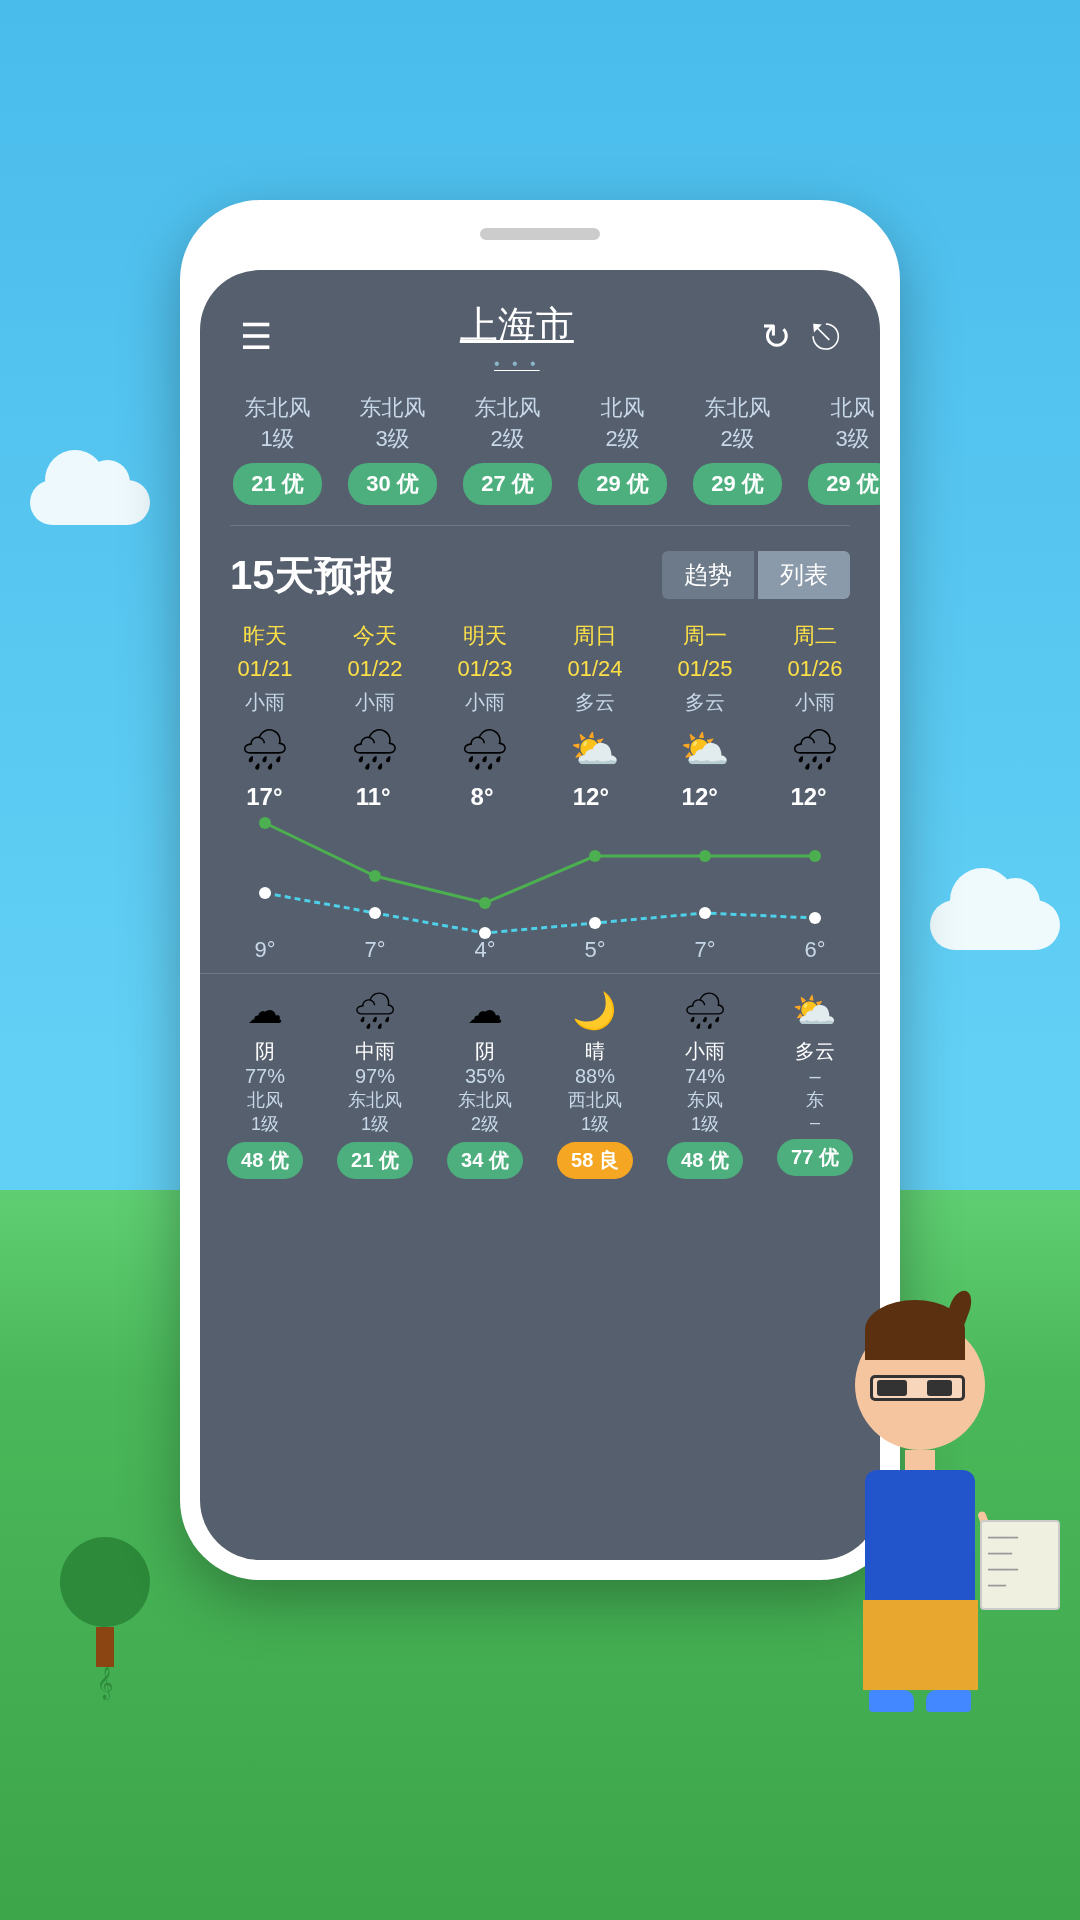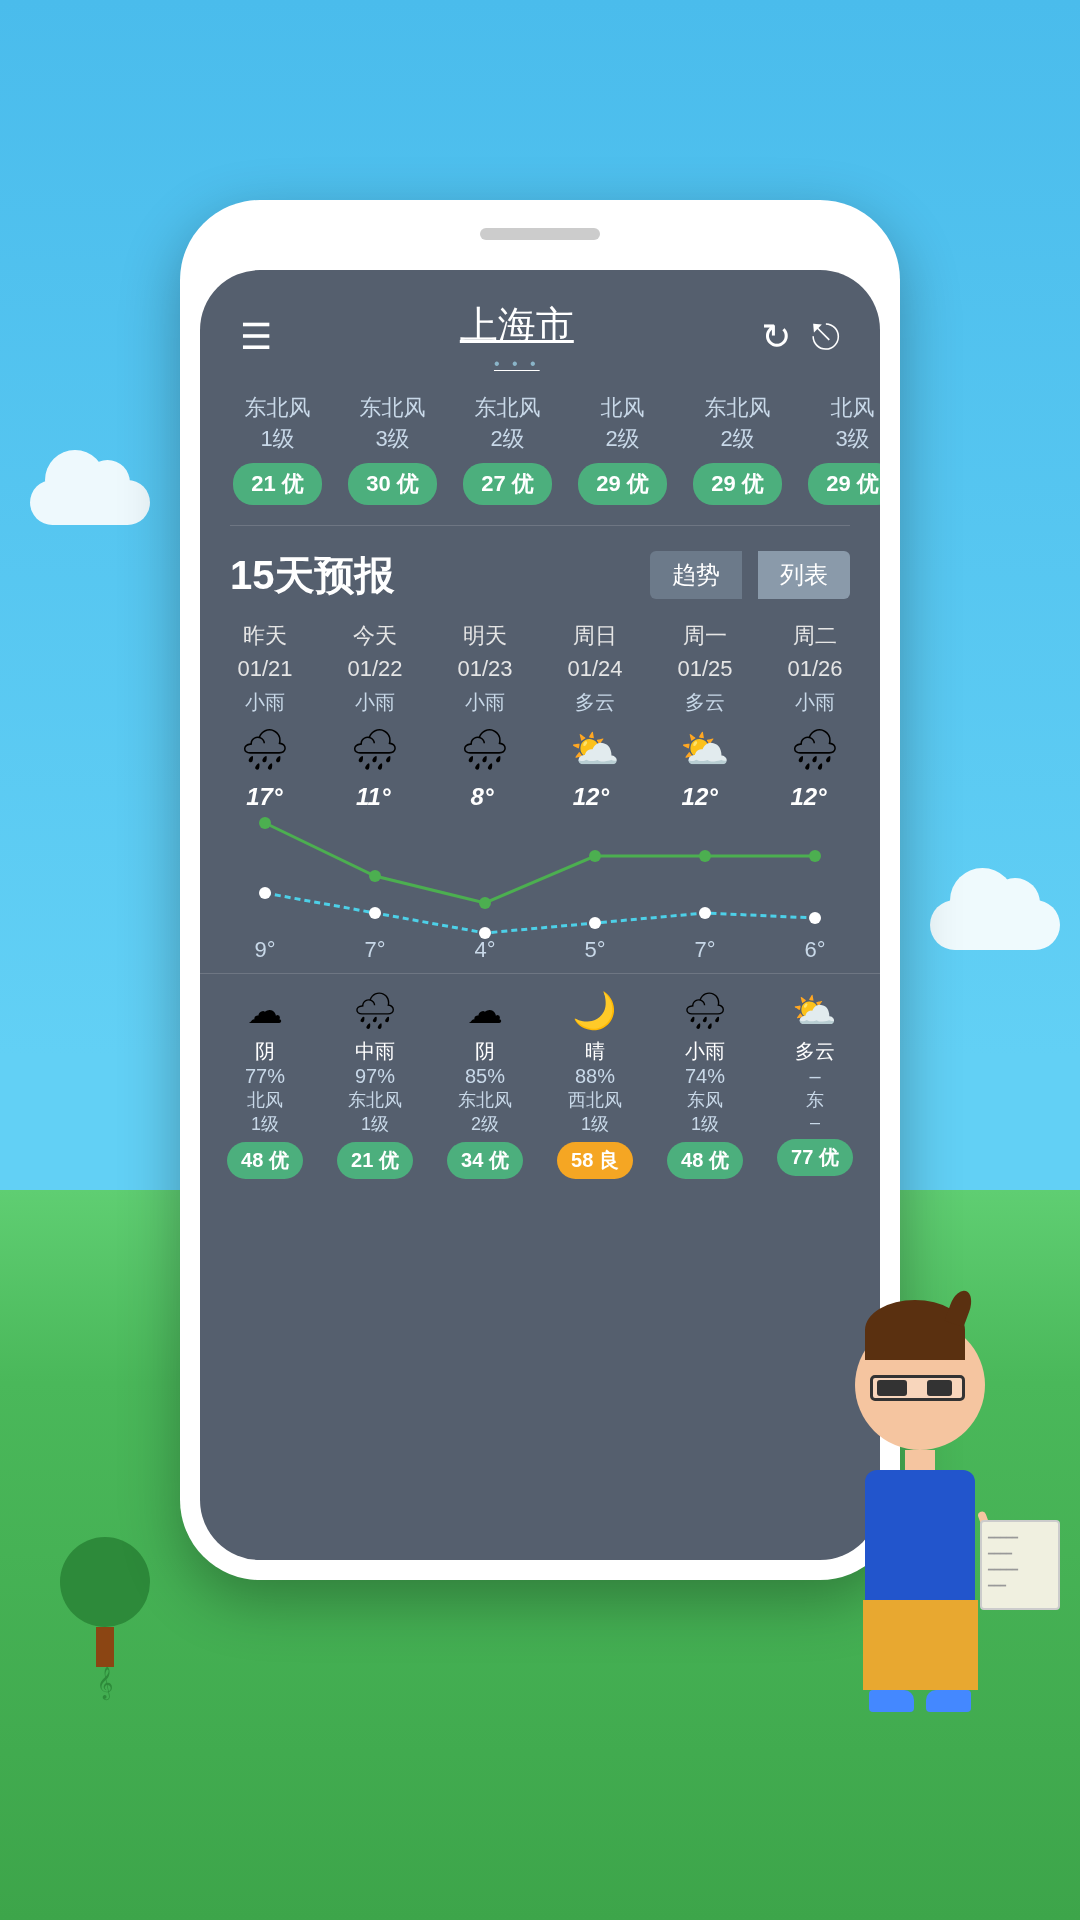--- a/index.html
+++ b/index.html
@@ -173,21 +173,21 @@
       justify-content: space-between;
       padding: 22px 30px 16px;
     }
     .forecast-title {
       color: white;
       font-size: 40px;
       font-weight: bold;
     }
     .forecast-tabs {
       display: flex;
-      gap: 16px;
+      gap: 4px;
     }
     .forecast-tab {
       background: #6c7a8a;
       color: white;
       padding: 8px 22px;
       font-size: 24px;
       cursor: pointer;
     }
     .forecast-tab.active {
       background: #8a9aaa;
@@ -198,21 +198,21 @@
     
     .days-row {
       display: flex;
       padding: 0 10px;
     }
     .day-col {
       flex: 1;
       text-align: center;
     }
     .day-label {
-      color: #e5e5e5;
+      color: #fde047;
       font-size: 22px;
       line-height: 1.5;
     }
     .day-weather-text {
       color: #c8d8e8;
       font-size: 20px;
       margin-top: 4px;
     }
 
     
@@ -231,21 +231,21 @@
     
     .temp-chart-area {
       position: relative;
       height: 180px;
       margin: 0 10px;
     }
     .temp-labels-top {
       display: flex;
       position: absolute;
       top: 0;
-      left: 0; right: 7px; font-style: italic;
+      left: 0; right: 7px;
     }
     .temp-labels-bottom {
       display: flex;
       position: absolute;
       bottom: 0;
       left: 0; right: 0;
     }
     .temp-label {
       flex: 1;
       text-align: center;
@@ -484,21 +484,21 @@
       <div class="bottom-col">
         <div class="bottom-icon">🌧</div>
         <div class="bottom-condition">中雨</div>
         <div class="bottom-percent">97%</div>
         <div class="bottom-wind">东北风<br>1级</div>
         <span class="bottom-badge">21 优</span>
       </div>
       <div class="bottom-col">
         <div class="bottom-icon">☁</div>
         <div class="bottom-condition">阴</div>
-        <div class="bottom-percent">85%</div>
+        <div class="bottom-percent">35%</div>
         <div class="bottom-wind">东北风<br>2级</div>
         <span class="bottom-badge">34 优</span>
       </div>
       <div class="bottom-col">
         <div class="bottom-icon">🌙</div>
         <div class="bottom-condition">晴</div>
         <div class="bottom-percent">88%</div>
         <div class="bottom-wind">西北风<br>1级</div>
         <span class="bottom-badge liang">58 良</span>
       </div>

